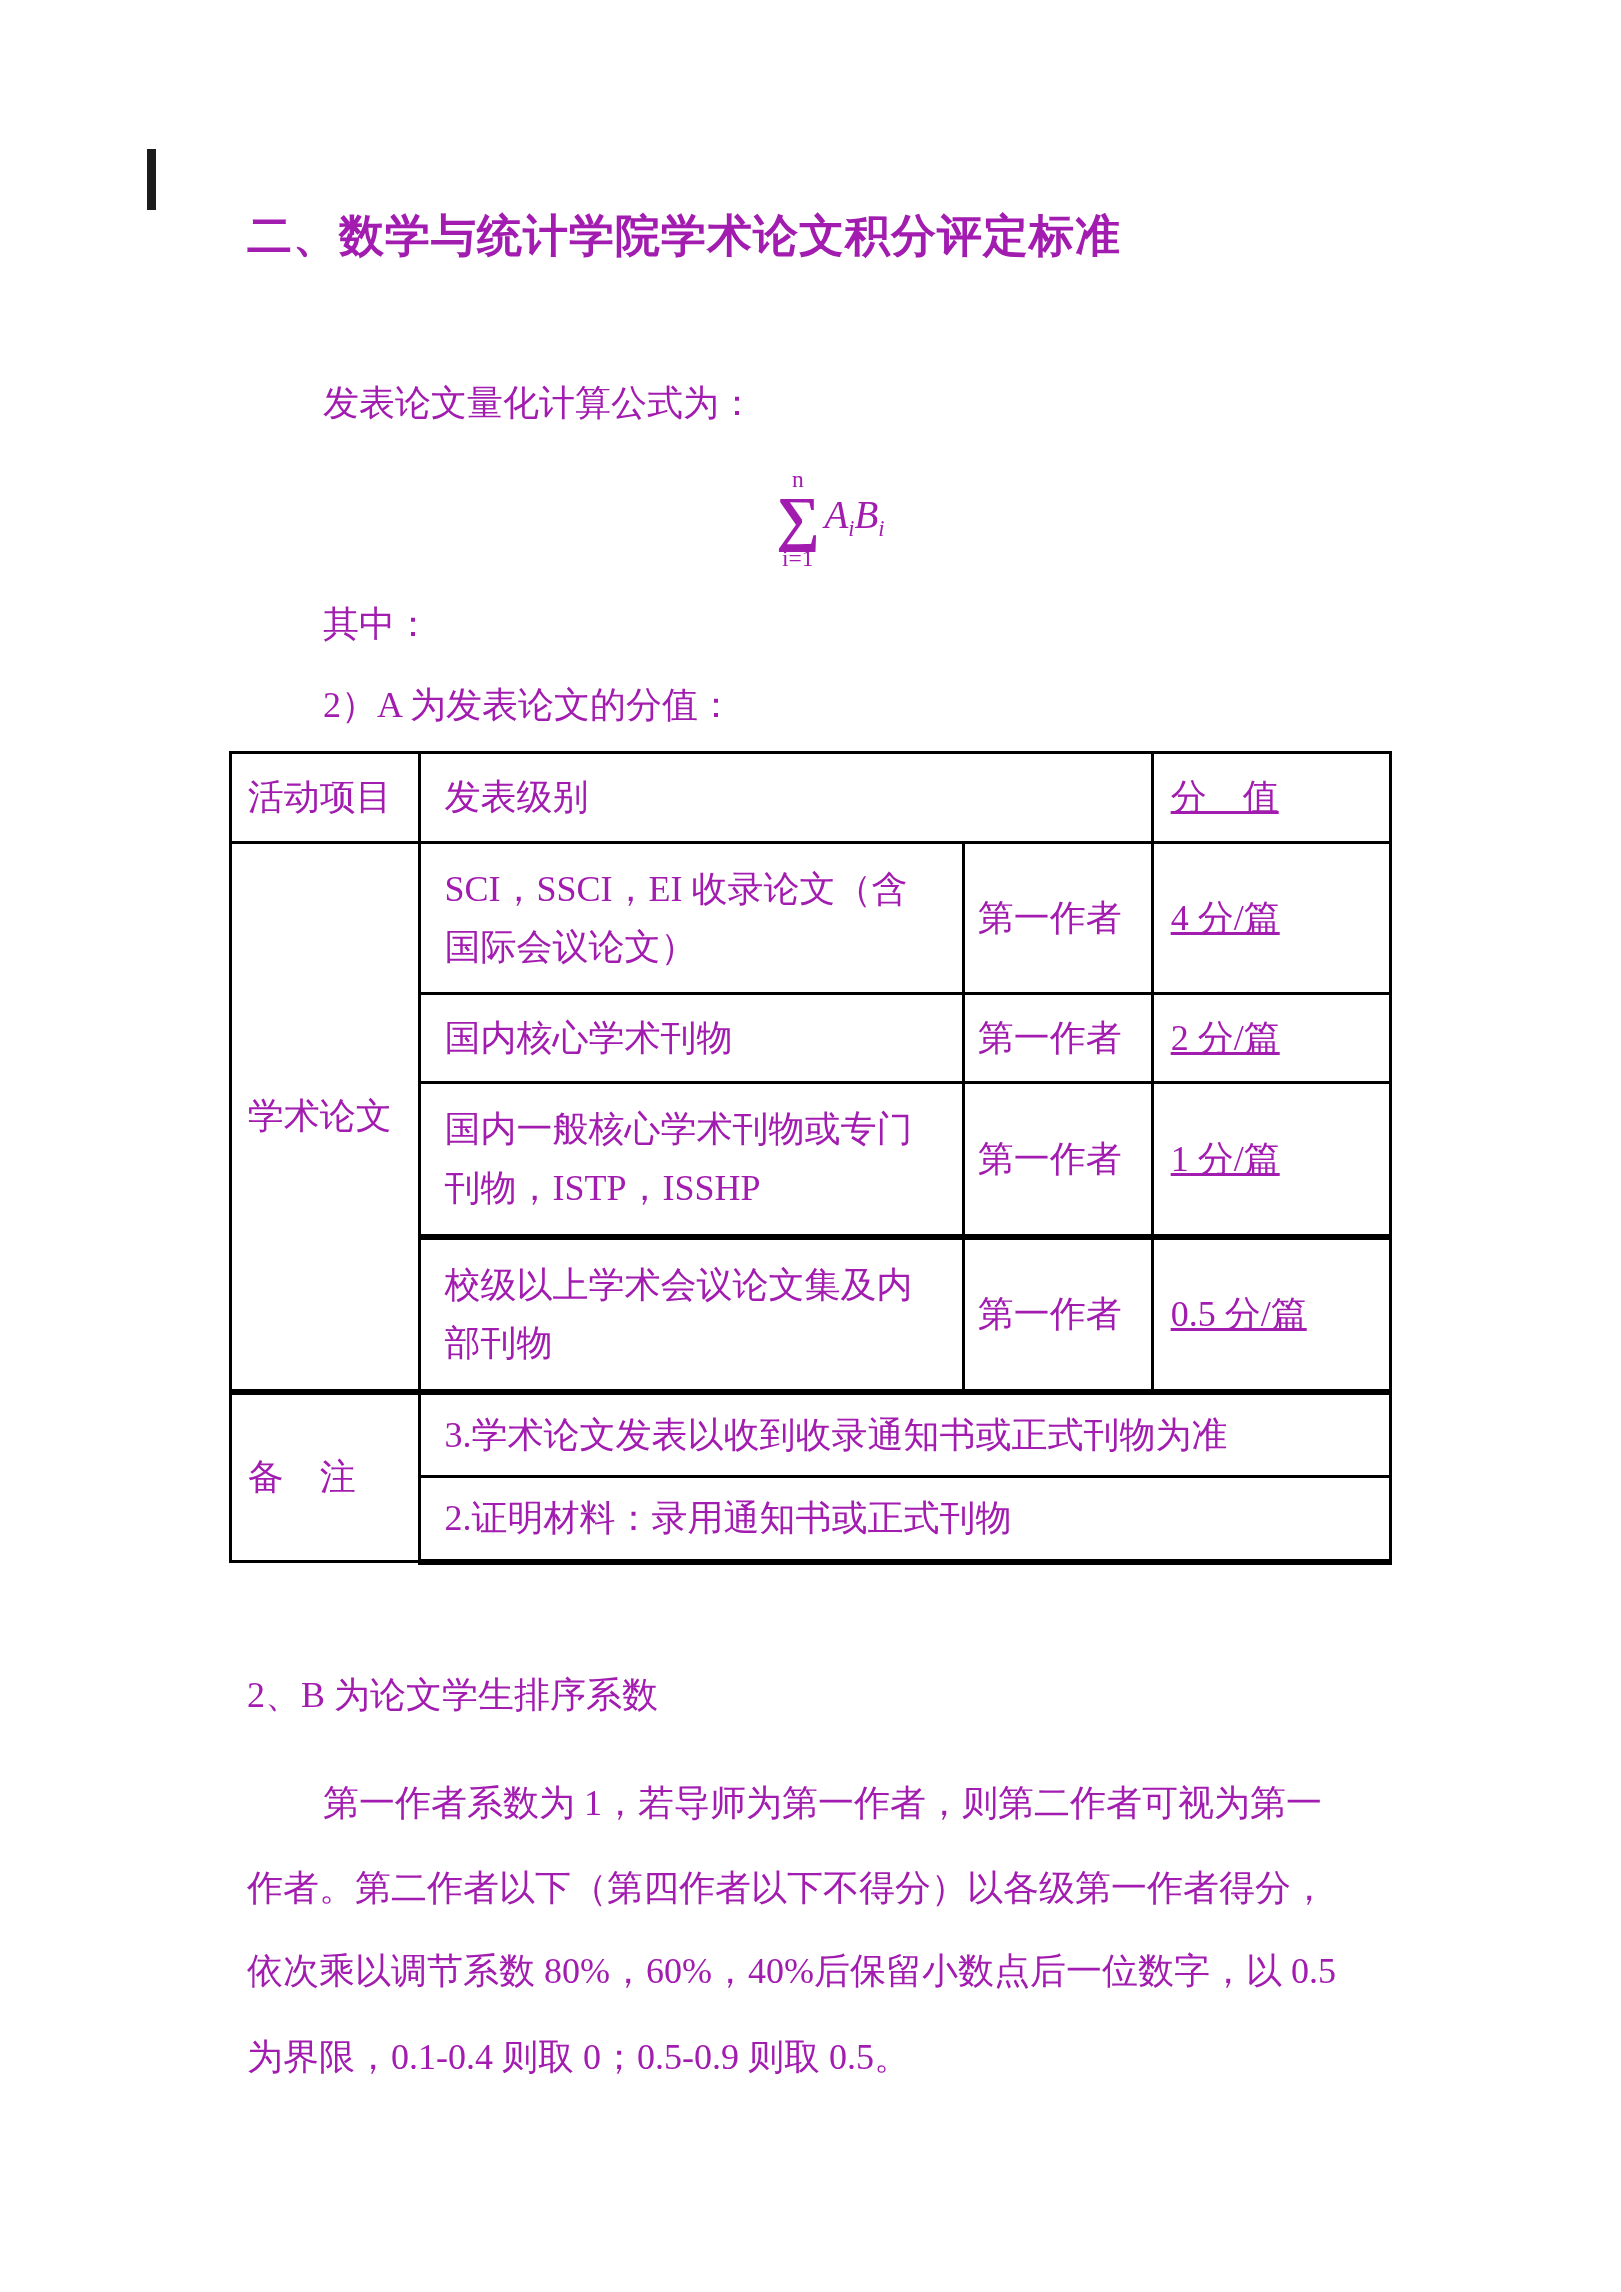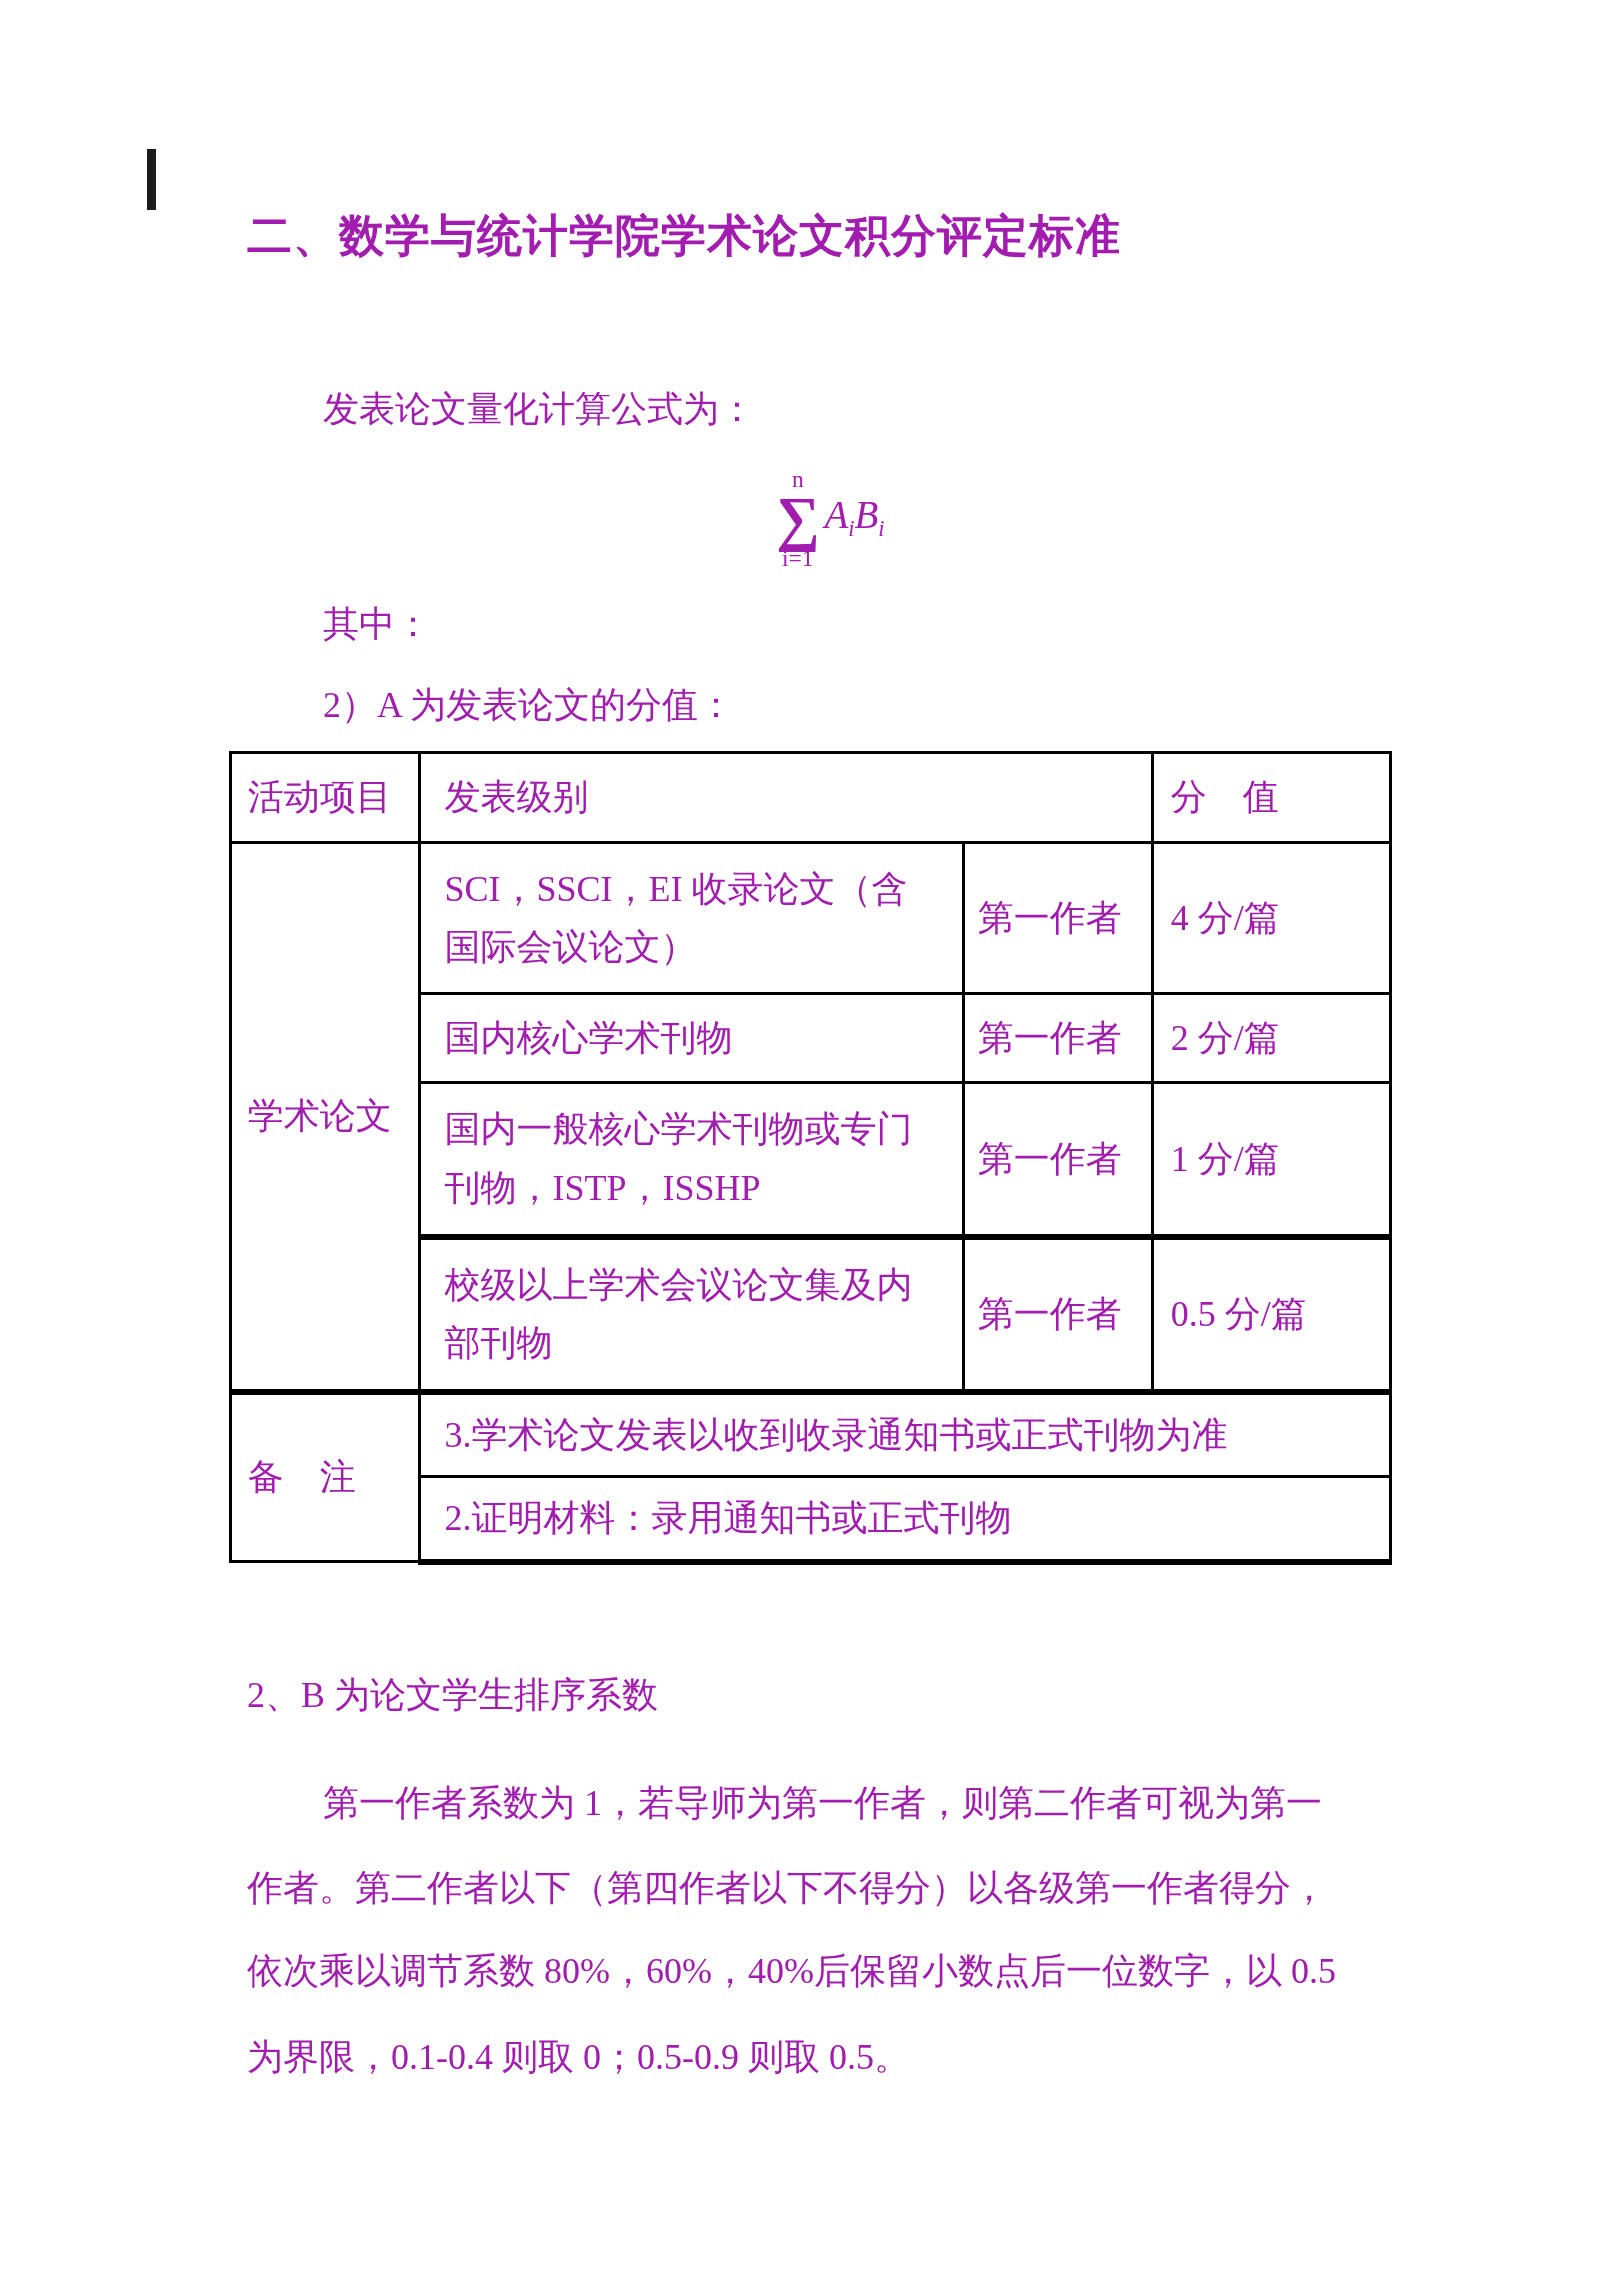--- a/index.html
+++ b/index.html
@@ -24,21 +24,21 @@
     font-size:45px;
     letter-spacing:1px;
     white-space:nowrap;
   }
   .line {
     position:absolute;
     font-size:36px;
     line-height:1.2;
     white-space:nowrap;
   }
-  .ln-intro  { left:323px; top:382px;margin-top:6px; }
+  .ln-intro  { left:323px; top:382px; }
   .ln-among  { left:323px; top:603px; }
   .ln-item-a { left:323px; top:684px; }
   .ln-item-b { left:247px; top:1674px; }
   .ln-p1 { left:323px; top:1782px; }
   .ln-p2 { left:247px; top:1867px; }
   .ln-p3 { left:247px; top:1950px; }
   .ln-p4 { left:247px; top:2036px; }
 
   
   .formula {
@@ -75,21 +75,21 @@
   }
   .score-table td {
     border:3.9px solid #000;
     vertical-align:middle;
     line-height:1.62;
     overflow:hidden;
   }
   td.c-cat    { padding-left:15.7px; }
   td.c-level  { padding-left:23.5px; padding-right:19.6px; }
   td.c-author { padding-left:12.7px; }
-  td.c-score  { padding-left:16.7px; }
+  td.c-score  { padding-left:16.7px;text-decoration:underline; }
   td.c-note   { padding-left:23.5px; }
   tr.r-thick td { border-bottom-width:6.9px; }
   td.cat-span   { border-bottom-width:6.9px;font-family:Liberation Serif, serif; }
   td.notes-label{ border-top-width:6.9px; padding-left:15.7px; }
 </style>
 </head>
 <body>
 
 <div class="page">
 

